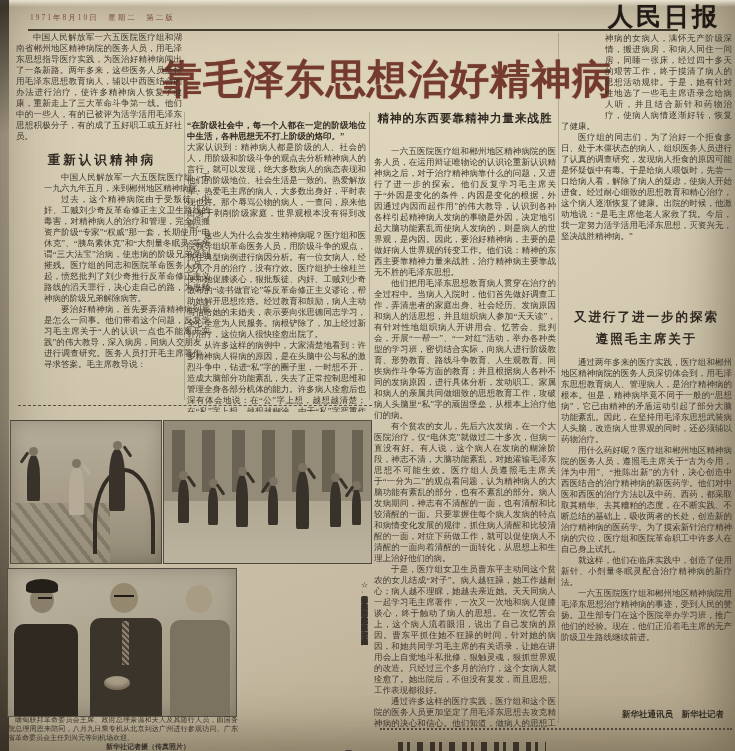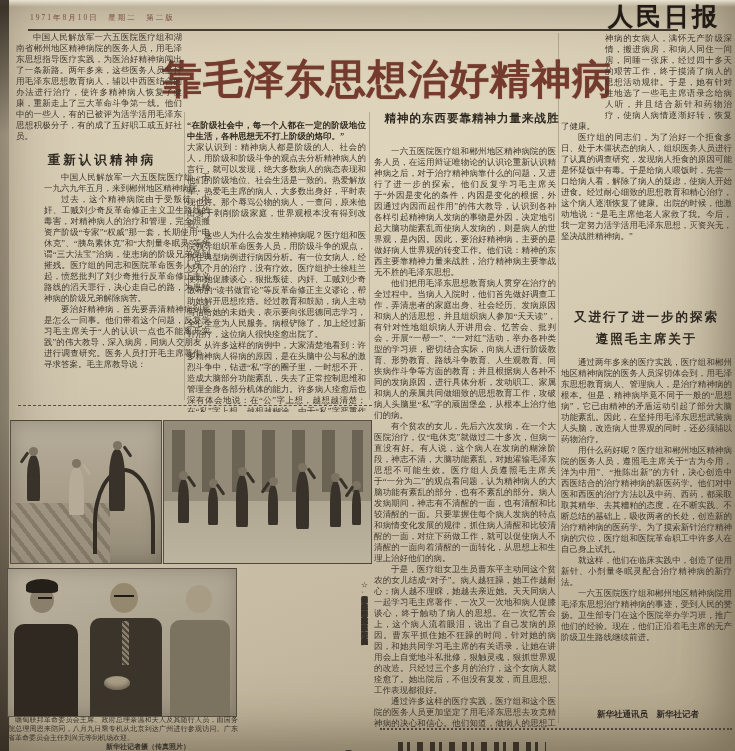--- a/index.html
+++ b/index.html
@@ -23,24 +23,24 @@
   .header-rule{left:28px;top:29px;width:650px;height:2px;background:#453c31;}
   .main-headline{left:162px;top:52px;width:418px;height:58px;font-size:40px;font-weight:900;
     letter-spacing:1px;color:#743a2d;text-align:center;white-space:nowrap;
     text-shadow:0 0 1px rgba(116,58,45,.7);}
   .col{position:absolute;overflow:hidden;font-size:8.5px;line-height:11px;text-align:justify;color:#3d362d;}
   .para{margin:0;text-indent:2em;}
   .para.ni{text-indent:0;}
   .para.b{font-weight:bold;color:#332c23;}
   .sec-h{position:absolute;font-weight:bold;text-align:center;color:#2f2820;white-space:nowrap;}
   #sec1{left:24px;top:152px;width:156px;font-size:12.5px;letter-spacing:3px;}
-  #sec2{left:374px;top:111px;width:182px;font-size:11.5px;letter-spacing:1px;margin-left:7px;}
+  #sec2{left:374px;top:111px;width:182px;font-size:11.5px;letter-spacing:1px;}
   #sec3{left:561px;top:306px;width:171px;font-size:12.5px;letter-spacing:2px;line-height:22px;}
   .headline-spacer{float:left;width:44px;height:80px;}
-  .byline{left:528px;top:709px;width:171px;font-size:8.5px;font-weight:bold;text-align:right;color:#332c23;}
+  .byline{left:553px;top:709px;width:171px;font-size:8.5px;font-weight:bold;text-align:right;color:#332c23;}
   .dashed-sep{left:18px;top:405px;width:354px;border-top:1.5px dashed #564c40;}
   .dotted-sep{left:380px;top:728px;width:352px;border-top:2px dotted #4e443a;}
   .frag{left:398px;top:742px;width:148px;height:9px;opacity:.9;
     background:repeating-linear-gradient(90deg,#30281f 0 5px,transparent 5px 9px,#30281f 9px 12px,transparent 12px 19px,#30281f 19px 25px,transparent 25px 32px);}
   .photo{position:absolute;border:1px solid rgba(40,32,24,.65);box-shadow:inset 0 0 18px rgba(40,32,24,.25);overflow:hidden;}
   #photo1{left:10px;top:420px;width:150px;height:142px;background:linear-gradient(180deg,#b6ad9a 0%,#a79d89 55%,#92897590 100%),linear-gradient(#a79d89,#938a76);}
   #photo2{left:163px;top:420px;width:207px;height:142px;background:linear-gradient(180deg,#9b9280 0%,#a59c88 60%,#b3aa96 100%);}
   #photo3{left:7px;top:568px;width:228px;height:147px;background:linear-gradient(160deg,#bcb3a0 0%,#aaa18d 60%,#9a907c 100%);}
   .person{position:absolute;background:#38322a;border-radius:45% 45% 8% 8%;}
   .person .head{position:absolute;top:-8px;left:50%;margin-left:-4.5px;width:9px;height:9px;border-radius:50%;background:#7d7362;}

